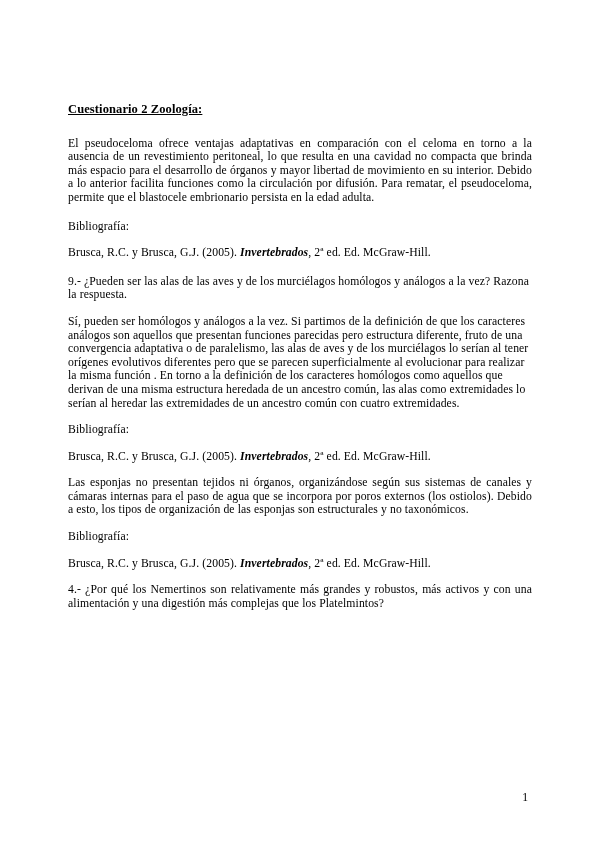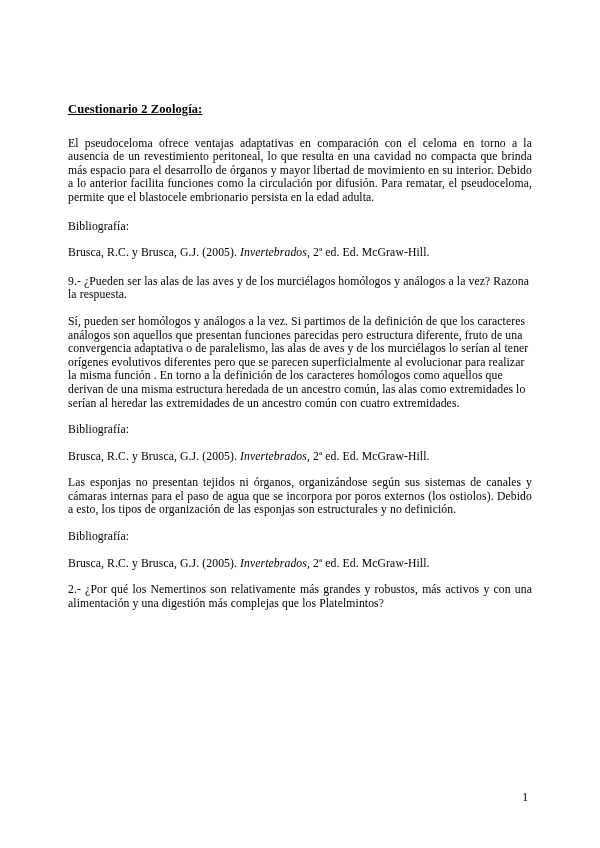--- a/index.html
+++ b/index.html
@@ -29,21 +29,21 @@
     font-size: 12.5px;
     margin-bottom: 20px;
   }
   .block { margin-bottom: 13px; }
   .question { white-space: pre-line; }
   .justify { text-align: justify; }
   .gap-top { margin-top: 15px; }
   .answer { }
   .bib-label { }
   .bib-ref { }
-  .bib-ref .italic { font-style: italic; }
+  .bib-ref .italic { font-style: italic; font-weight: bold; }
   .page-number {
     position: absolute;
     top: 791px;
     right: 72px;
     font-size: 11.7px;
     line-height: 13.6px;
   }
 </style>
 </head>
 <body>
@@ -55,22 +55,22 @@
 
     <div class="block answer justify">El pseudoceloma ofrece ventajas adaptativas en comparación con el celoma en torno a la ausencia de un revestimiento peritoneal, lo que resulta en una cavidad no compacta que brinda más espacio para el desarrollo de órganos y mayor libertad de movimiento en su interior. Debido a lo anterior facilita funciones como la circulación por difusión. Para rematar, el pseudoceloma, permite que el blastocele embrionario persista en la edad adulta.</div>
     <div class="block bib-label gap-top">Bibliografía:</div>
     <div class="block bib-ref"><span>Brusca, R.C. y Brusca, G.J. (2005). </span><span class="italic">Invertebrados</span><span>, 2ª ed. Ed. McGraw-Hill.</span></div>
 
     <div class="block question gap-top">9.- ¿Pueden ser las alas de las aves y de los murciélagos homólogos y análogos a la vez? Razona la respuesta.</div>
     <div class="block answer">Sí, pueden ser homólogos y análogos a la vez. Si partimos de la definición de que los caracteres análogos son aquellos  que presentan funciones parecidas pero estructura diferente, fruto de una convergencia adaptativa o de paralelismo, las alas de aves y de los murciélagos lo serían al tener orígenes evolutivos diferentes pero que se parecen superficialmente al evolucionar para realizar la misma función . En torno a la definición de  los caracteres homólogos como aquellos que derivan de una misma estructura heredada de un ancestro común, las alas como extremidades lo serían  al heredar las extremidades de un ancestro común con cuatro extremidades.</div>
     <div class="block bib-label">Bibliografía:</div>
     <div class="block bib-ref"><span>Brusca, R.C. y Brusca, G.J. (2005). </span><span class="italic">Invertebrados</span><span>, 2ª ed. Ed. McGraw-Hill.</span></div>
 
-    <div class="block answer justify">Las esponjas no presentan tejidos ni órganos, organizándose según sus sistemas de canales y cámaras internas para el paso de agua que se incorpora por poros externos (los ostiolos). Debido a esto, los tipos de organización de las esponjas son estructurales y no definición.</div>
+    <div class="block answer justify">Las esponjas no presentan tejidos ni órganos, organizándose según sus sistemas de canales y cámaras internas para el paso de agua que se incorpora por poros externos (los ostiolos). Debido a esto, los tipos de organización de las esponjas son estructurales y no taxonómicos.</div>
     <div class="block bib-label">Bibliografía:</div>
     <div class="block bib-ref"><span>Brusca, R.C. y Brusca, G.J. (2005). </span><span class="italic">Invertebrados</span><span>, 2ª ed. Ed. McGraw-Hill.</span></div>
 
-    <div class="block question justify">2.- ¿Por qué los Nemertinos son relativamente más grandes y robustos, más activos y con una alimentación y una digestión más complejas que los Platelmintos?</div>
+    <div class="block question justify">4.- ¿Por qué los Nemertinos son relativamente más grandes y robustos, más activos y con una alimentación y una digestión más complejas que los Platelmintos?</div>
 
   </div>
 
   <div class="page-number">1</div>
 </div>
 
 </body></html>

